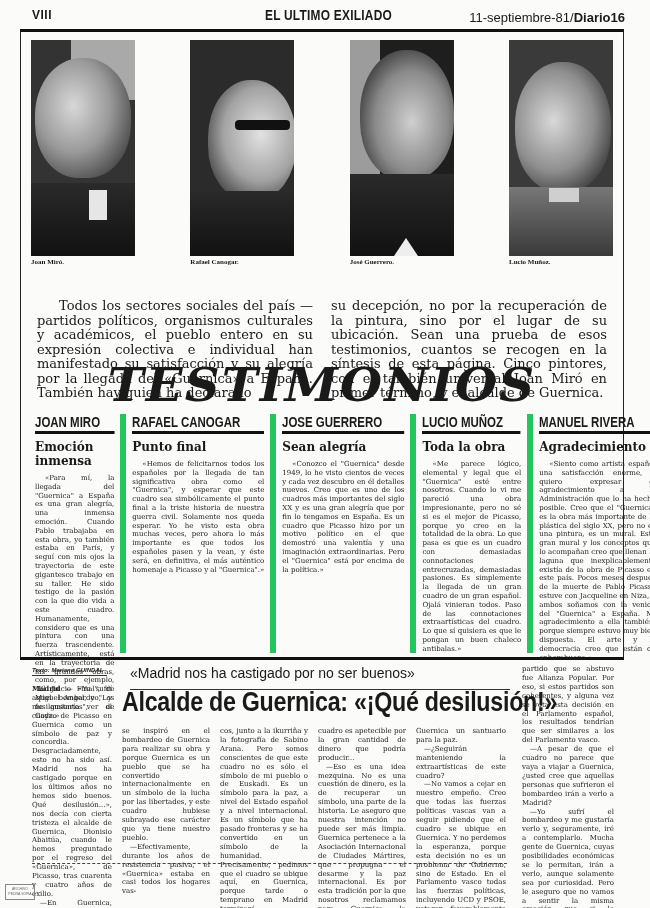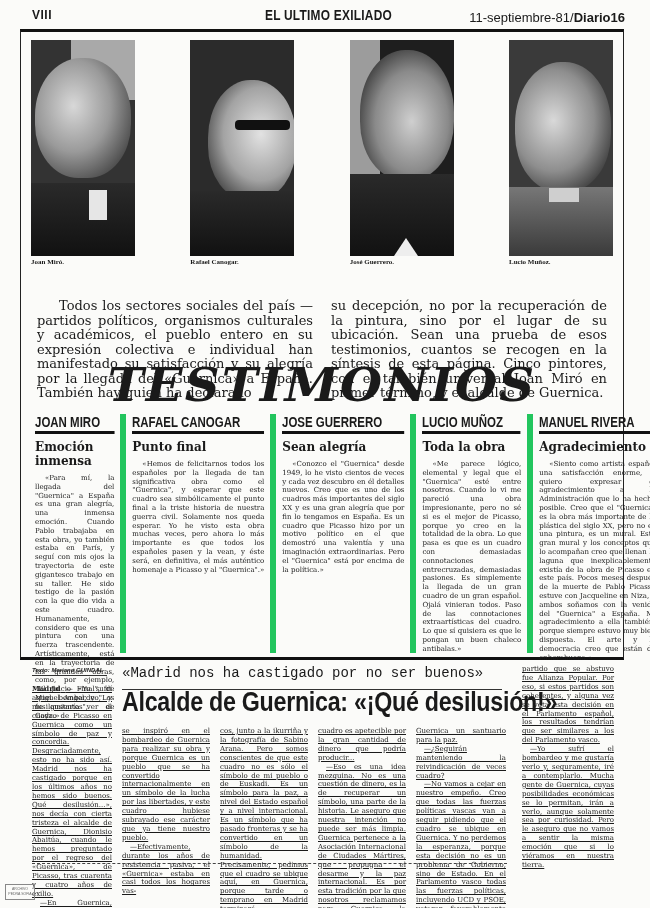--- a/index.html
+++ b/index.html
@@ -31,24 +31,24 @@
 
   .cols { position: absolute; top: 382px; left: 8px; right: 8px; bottom: 4px; display: flex; }
   .col { flex: 1; padding: 0 6px; border-left: 6px solid #22c55e; display: flex; flex-direction: column; }
   .col:first-child { border-left: none; }
   .col-name { font-family: "Liberation Sans", sans-serif; font-weight: bold; font-size: 14px; transform: scaleX(0.82); transform-origin: left; white-space: nowrap; border-bottom: 3px solid #111; padding-bottom: 1px; margin-bottom: 6px; width: 122%; }
   .col-sub { font-family: "DejaVu Serif", serif; font-weight: bold; font-size: 12px; margin-bottom: 6px; }
   .col-text { font-family: "DejaVu Serif", serif; font-size: 7px; line-height: 8.8px; text-align: justify; text-indent: 10px; }
 
   .lower { position: absolute; top: 665px; left: 32px; width: 595px; height: 238px; }
   .byline { position: absolute; left: 0; top: 2px; width: 75px; font-family: "Liberation Sans", sans-serif; font-size: 6px; font-style: italic; font-weight: bold; border-bottom: 1px solid #333; padding-bottom: 2px; }
-  .kicker { position: absolute; left: 90px; top: 0; width: 380px; font-family: Liberation Mono, monospace; font-size: 14px; border-bottom: 1px solid #333; padding-bottom: 8px; }
+  .kicker { position: absolute; left: 98px; top: 0; width: 380px; font-family: Liberation Sans, sans-serif; font-size: 14px; border-bottom: 1px solid #333; padding-bottom: 8px; }
   .headline { position: absolute; left: 90px; top: 20px; width: 385px; font-family: "Liberation Sans", sans-serif; font-weight: bold; font-size: 27px; transform: scaleX(0.86); transform-origin: left; white-space: nowrap; line-height: 34px; letter-spacing: -0.3px; }
   .lcol { position: absolute; font-family: "DejaVu Serif", serif; font-size: 7px; line-height: 8.9px; text-align: justify; }
-  .lcol p { text-indent: 8px; text-decoration: underline; }
+  .lcol p { text-indent: 8px; }
   .lcol p.noindent { text-indent: 0; }
   .rule-bottom { position: absolute; left: 0; top: 198px; width: 475px; border-top: 1px dashed #444; }
   .stamp { position: absolute; left: 5px; top: 884px; width: 30px; height: 16px; border: 1px solid #888; font-family: "Liberation Sans", sans-serif; font-size: 3.5px; color: #666; text-align: center; line-height: 5px; padding-top: 2px; }
 </style>
 </head>
 <body>
 
 <header class="page-header">
   <span class="page-num">VIII</span>
   <div class="section-title">EL ULTIMO EXILIADO</div>
@@ -146,25 +146,26 @@
   <div class="lcol" style="left:188px;top:62px;width:88px;">
     <p class="noindent">cos, junto a la ikurriña y la fotografía de Sabino Arana. Pero somos conscientes de que este cuadro no es sólo el símbolo de mi pueblo o de Euskadi. Es un símbolo para la paz, a nivel del Estado español y a nivel internacional. Es un símbolo que ha pasado fronteras y se ha convertido en un símbolo de la humanidad. Precisamente, pedimos que el cuadro se ubique aquí, en Guernica, porque tarde o temprano en Madrid terminará convirtiéndose en un cuadro más del museo del Prado.</p>
 
   </div>
   <div class="lcol" style="left:286px;top:62px;width:88px;">
     <p class="noindent">cuadro es apetecible por la gran cantidad de dinero que podría producir...</p>
     <p>—Eso es una idea mezquina. No es una cuestión de dinero, es la de recuperar un símbolo, una parte de la historia. Le aseguro que nuestra intención no puede ser más limpia. Guernica pertenece a la Asociación Internacional de Ciudades Mártires, que propugna el desarme y la paz internacional. Es por esta tradición por la que nosotros reclamamos para Guernica la ubicación del cuadro. Nosotros queremos hacer de</p>
   </div>
   <div class="lcol" style="left:384px;top:62px;width:90px;">
     <p class="noindent">Guernica un santuario para la paz.</p>
-    <p>—¿Seguirán manteniendo la reivindicación de veces cuadro?</p>
+    <p>—¿Seguirán manteniendo la extraartísticas de este cuadro?</p>
     <p>—No vamos a cejar en nuestro empeño. Creo que todas las fuerzas políticas vascas van a seguir pidiendo que el cuadro se ubique en Guernica. Y no perdemos la esperanza, porque esta decisión no es un problema de Gobierno, sino de Estado. En el Parlamento vasco todas las fuerzas políticas, incluyendo UCD y PSOE, votaron favorablemente por esta propuesta. El único</p>
   </div>
   <div class="lcol" style="left:490px;top:0;width:92px;">
     <p class="noindent">partido que se abstuvo fue Alianza Popular. Por eso, si estos partidos son coherentes, y alguna vez se vota esta decisión en el Parlamento español, los resultados tendrían que ser similares a los del Parlamento vasco.</p>
+    <p>—A pesar de que el cuadro no parece que vaya a viajar a Guernica, ¿usted cree que aquellas personas que sufrieron el bombardeo irán a verlo a Madrid?</p>
     <p>—Yo sufrí el bombardeo y me gustaría verlo y, seguramente, iré a contemplarlo. Mucha gente de Guernica, cuyas posibilidades económicas se lo permitan, irán a verlo, aunque solamente sea por curiosidad. Pero le aseguro que no vamos a sentir la misma emoción que si lo viéramos en nuestra tierra.</p>
   </div>
   <div class="rule-bottom"></div>
 </section>
 
 <div class="stamp">
   <div>ARCHIVO</div>
   <div>PEDRA SOFIA</div>
 </div>
 

